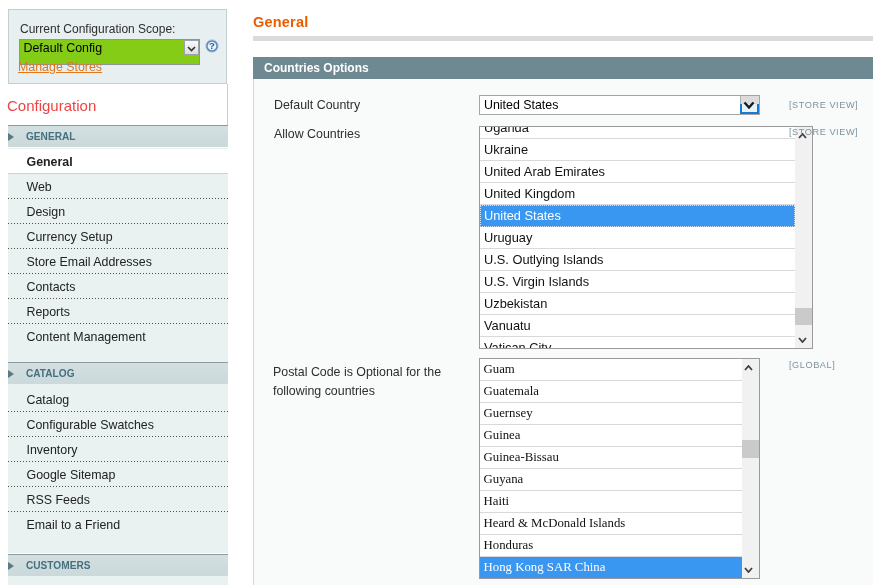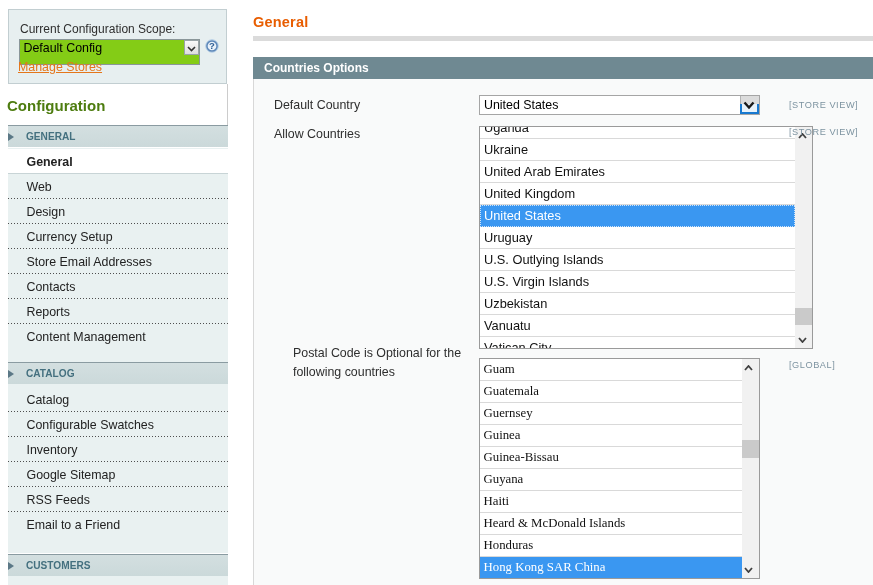--- a/index.html
+++ b/index.html
@@ -13,21 +13,21 @@
 #scopelabel { left:20px; top:21.5px; font-size:12px; color:#2e2e2e; }
 #scopesel { left:18.5px; top:39px; width:181px; height:26px; background:#84cc16;
   border:1px solid #8a9699; }
 #scopesel .txt { position:absolute; left:4px; top:1px; font-size:12.4px; color:#000; }
 #scopesel .btn { position:absolute; right:0; top:0; width:15px; height:15px;
   border:1px solid #9aa4a7; background:linear-gradient(#fafafa,#dedede); }
 #scopesel .btn svg { position:absolute; left:2.5px; top:4.5px; }
 #helpicon { left:205px; top:38.5px; }
 #managestores { left:18px; top:60px; font-size:12.4px; color:#e4761b;
   text-decoration:underline; }
-#confhead { left:7px; top:97px; font-size:15px; font-weight:bold; color:#4d7c0f; }
+#confhead { left:7px; top:97px; font-size:15px; font-weight:normal; color:#ef4444; }
 #vline { left:227px; top:84px; width:1px; height:41px; background:#cccccc; }
 
 .band { left:8px; width:219.5px; height:22px;
   background:linear-gradient(#d3dfe0,#cbd9da); border-top:1px solid #8a9ba1; }
 .band .arr { position:absolute; left:0px; top:7px; width:0; height:0;
   border-left:6px solid #5b7886; border-top:4.5px solid transparent;
   border-bottom:4.5px solid transparent; }
 .band .t { position:absolute; left:18px; top:4px; font-size:11.5px; font-weight:bold;
   color:#44707f; transform:scaleX(0.88); transform-origin:0 0; }
 .ul { left:8px; width:219.5px; background:#e9f1f1; }
@@ -181,21 +181,21 @@
     <div class="thumb" style="top:181px; height:17px;"></div>
     <span class="dbtn">
         <svg width="9" height="6">
           <path d="M1 1 L4.5 5 L8 1" stroke="#404040" stroke-width="1.8" fill="none"></path>
         </svg>
       </span>
   </div>
 </div>
 <div class="abs scopetag" style="left:789px; top:127px;">[STORE VIEW]</div>
 
-<div class="abs flabel" style="left:273px; top:344px; width:175px;margin-left:20px;">Postal Code is Optional for the following countries</div>
+<div class="abs flabel" style="left:273px; top:363px; width:175px;">Postal Code is Optional for the following countries</div>
 <div class="abs listbox" id="list2">
   <div class="lb-in">
     <div style="position:absolute; left:0; right:0; top:0;font-family:Liberation Serif, serif;">
       <div class="opt">Guam</div>
       <div class="opt">Guatemala</div>
       <div class="opt">Guernsey</div>
       <div class="opt">Guinea</div>
       <div class="opt">Guinea-Bissau</div>
       <div class="opt">Guyana</div>
       <div class="opt">Haiti</div>

